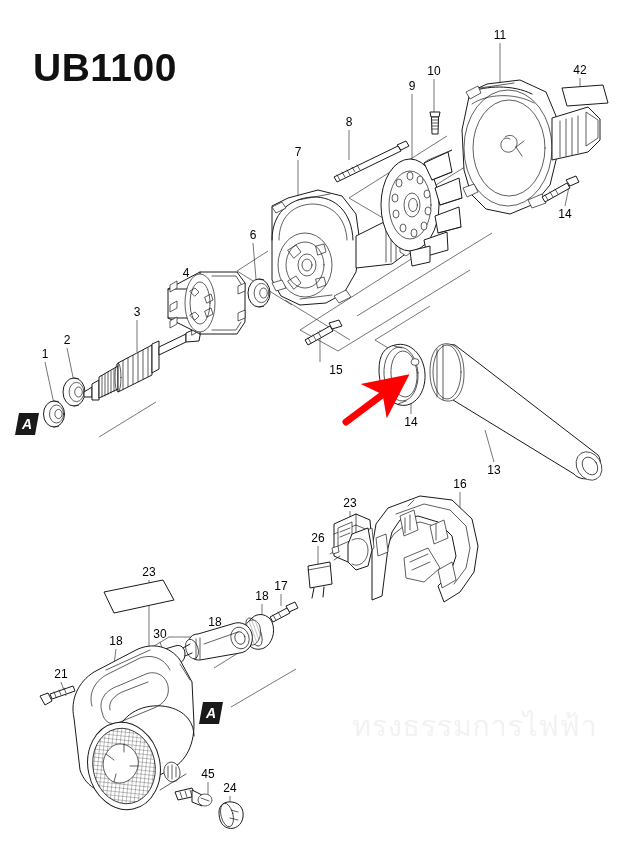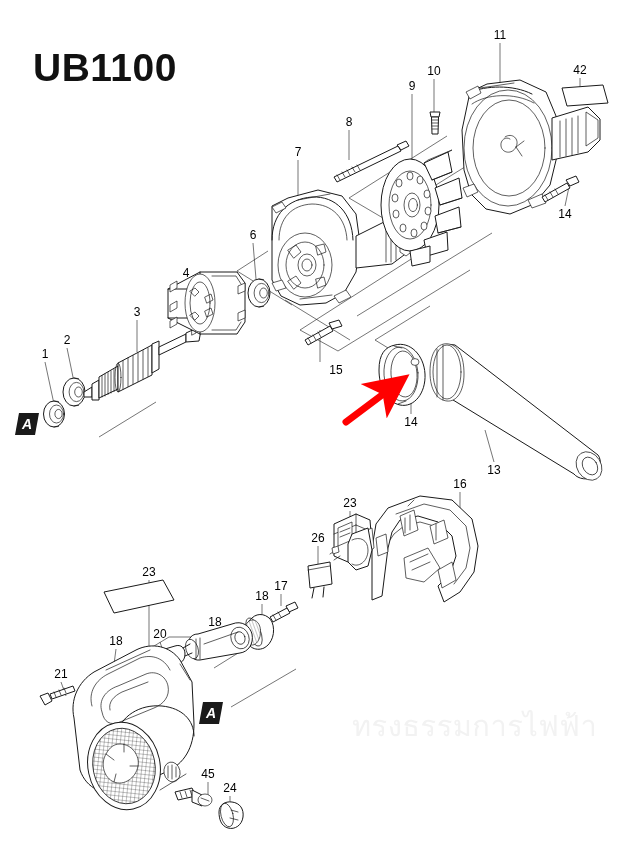--- a/index.html
+++ b/index.html
@@ -479,21 +479,21 @@
   <div class="callout" style="left:434px;top:71px">10</div>
   <div class="callout" style="left:500px;top:35px">11</div>
   <div class="callout" style="left:565px;top:214px">14</div>
   <div class="callout" style="left:494px;top:470px">13</div>
   <div class="callout" style="left:411px;top:422px">14</div>
   <div class="callout" style="left:336px;top:370px">15</div>
   <div class="callout" style="left:460px;top:484px">16</div>
   <div class="callout" style="left:281px;top:586px">17</div>
   <div class="callout" style="left:262px;top:596px">18</div>
   <div class="callout" style="left:215px;top:622px">18</div>
-  <div class="callout" style="left:160px;top:634px">20</div>
+  <div class="callout" style="left:160px;top:634px">30</div>
   <div class="callout" style="left:61px;top:674px">21</div>
   <div class="callout" style="left:116px;top:641px">18</div>
   <div class="callout" style="left:350px;top:503px">23</div>
   <div class="callout" style="left:230px;top:788px">24</div>
   <div class="callout" style="left:208px;top:774px">45</div>
   <div class="callout" style="left:318px;top:538px">26</div>
   <div class="callout" style="left:149px;top:572px">23</div>
   <div class="callout" style="left:580px;top:70px">42</div>
 
   <div class="amark" style="left:27px;top:424px">

